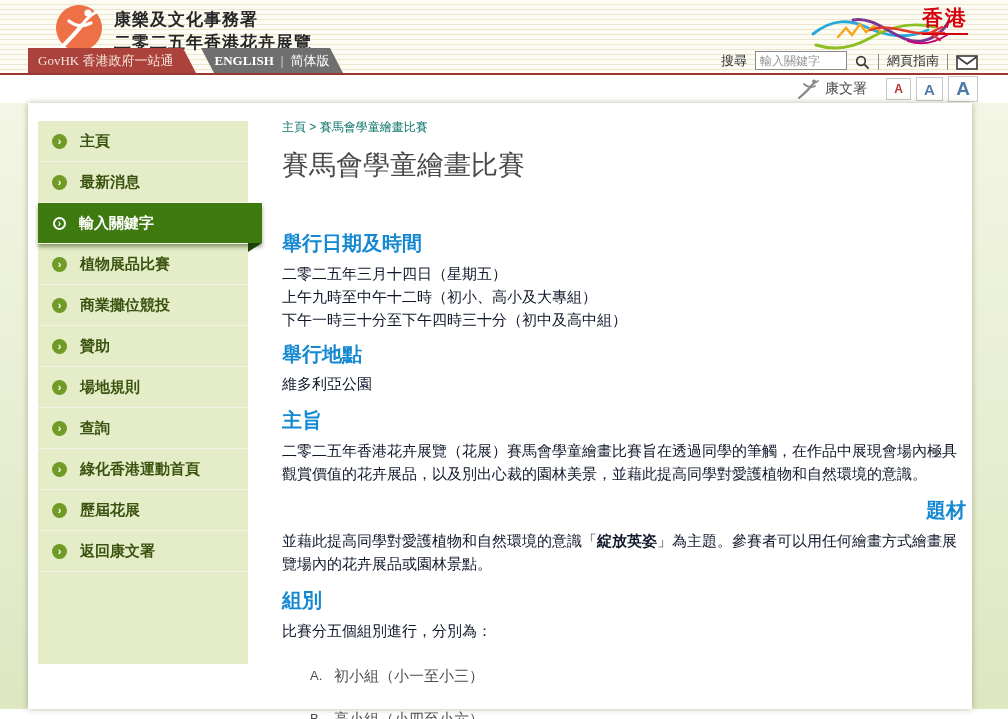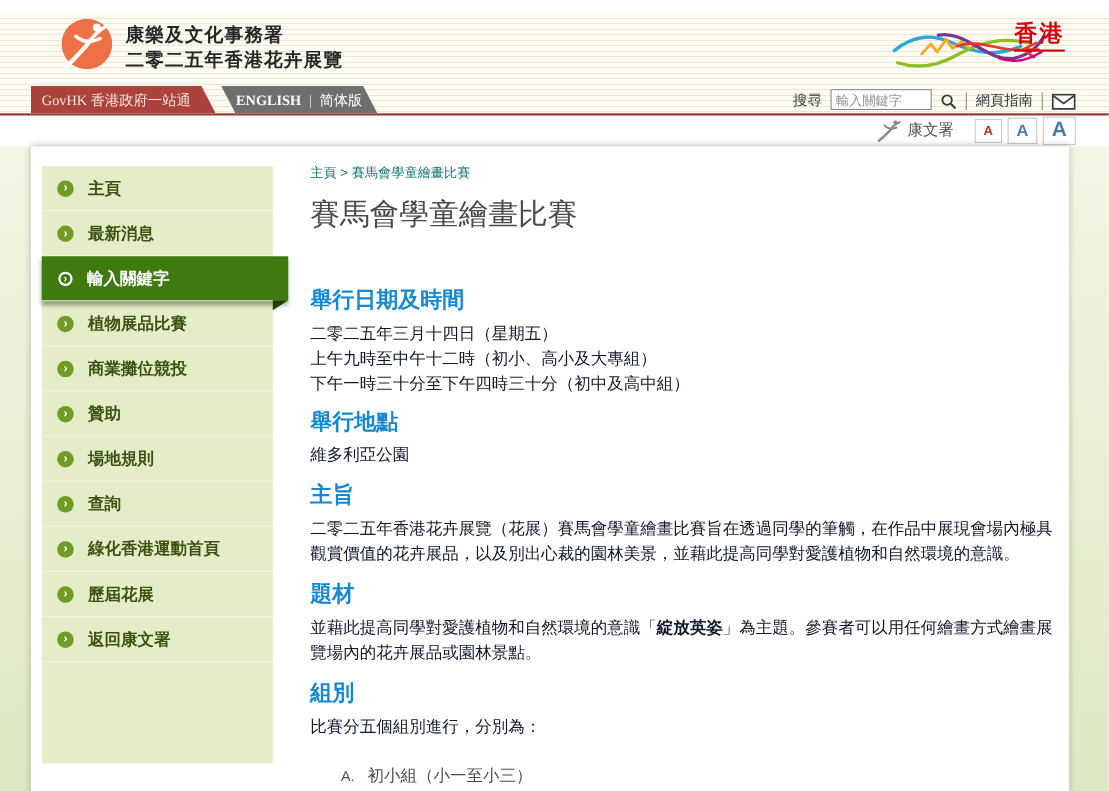--- a/index.html
+++ b/index.html
@@ -5,24 +5,23 @@
   * { box-sizing: border-box; margin: 0; padding: 0; }
   html,body { width:1008px; height:719px; }
   body {
     font-family: "Liberation Sans", "DejaVu Sans", sans-serif;
     background:#fff; overflow:hidden; position:relative;
   }
   .page { position:relative; width:1008px; height:719px; overflow:hidden; }
 
   
   .header-band {
-    position:relative; height:93px;
+    position:relative; height:75px;
     background: repeating-linear-gradient(to bottom, #fdfcf4 0 4px, #ece6cd 4px 5px);
     border-bottom:2px solid #993832;
-    margin-top:12px;
   }
   .logo-circle { position:absolute; left:56px; top:5px; width:46px; height:46px; }
   .dept-titles { position:absolute; left:114px; top:8px; font-size:17px; font-weight:bold; color:#262626; line-height:23px; letter-spacing:1px; }
 
   .brandhk { position:absolute; right:40px; top:2px; width:160px; height:56px; }
   .brandhk-ribbons { position:absolute; left:0; bottom:4px; }
   .brandhk-word { position:absolute; right:0; top:2px; font-size:21px; font-weight:bold; color:#d6000f; letter-spacing:2px; border-bottom:2px solid #d6000f; padding-bottom:1px; }
 
   
   .tabs { position:absolute; left:28px; bottom:0; height:25px; display:flex;font-family:Liberation Serif, serif; }
@@ -86,21 +85,21 @@
   
   .content { position:absolute; left:254px; top:16px; width:684px; }
   .breadcrumb { font-size:12px; color:#0f766e; }
   .breadcrumb .bc-home { cursor:pointer; }
   .page-title { margin-top:12px; font-size:27px; font-weight:normal; color:#4a4a4a; line-height:34px; }
   h2.sec-h { color:#1488d0; font-size:20px; font-weight:bold; line-height:26px; }
   .sec p, .sec .line { font-size:15px; line-height:23px; color:#0f172a; }
   .sec-1 { margin-top:48px; } .sec-1 .sec-h { margin-bottom:6px; }
   .sec-2 { margin-top:10px; } .sec-2 .sec-h { margin-bottom:5px; }
   .sec-3 { margin-top:12px; } .sec-3 .sec-h { margin-bottom:6px; }
-  .sec-4 { margin-top:12px; } .sec-4 .sec-h { margin-bottom:6px; }
+  .sec-4 { margin-top:12px; } .sec-4 .sec-h { margin-bottom:6px;text-align:right; }
   .sec-5 { margin-top:12px; } .sec-5 .sec-h { margin-bottom:6px; }
   .group-list { margin-top:22px; padding-left:28px; list-style:none; }
   .group-item { display:flex; margin-bottom:20px; font-size:15px; line-height:23px; color:#4c4c4c; }
   .group-marker { width:24px; font-size:13px; color:#4c4c4c; flex:0 0 auto; }
   .bold { font-weight:bold; }
 </style>
 </head>
 <body>
 
 <div class="page">

